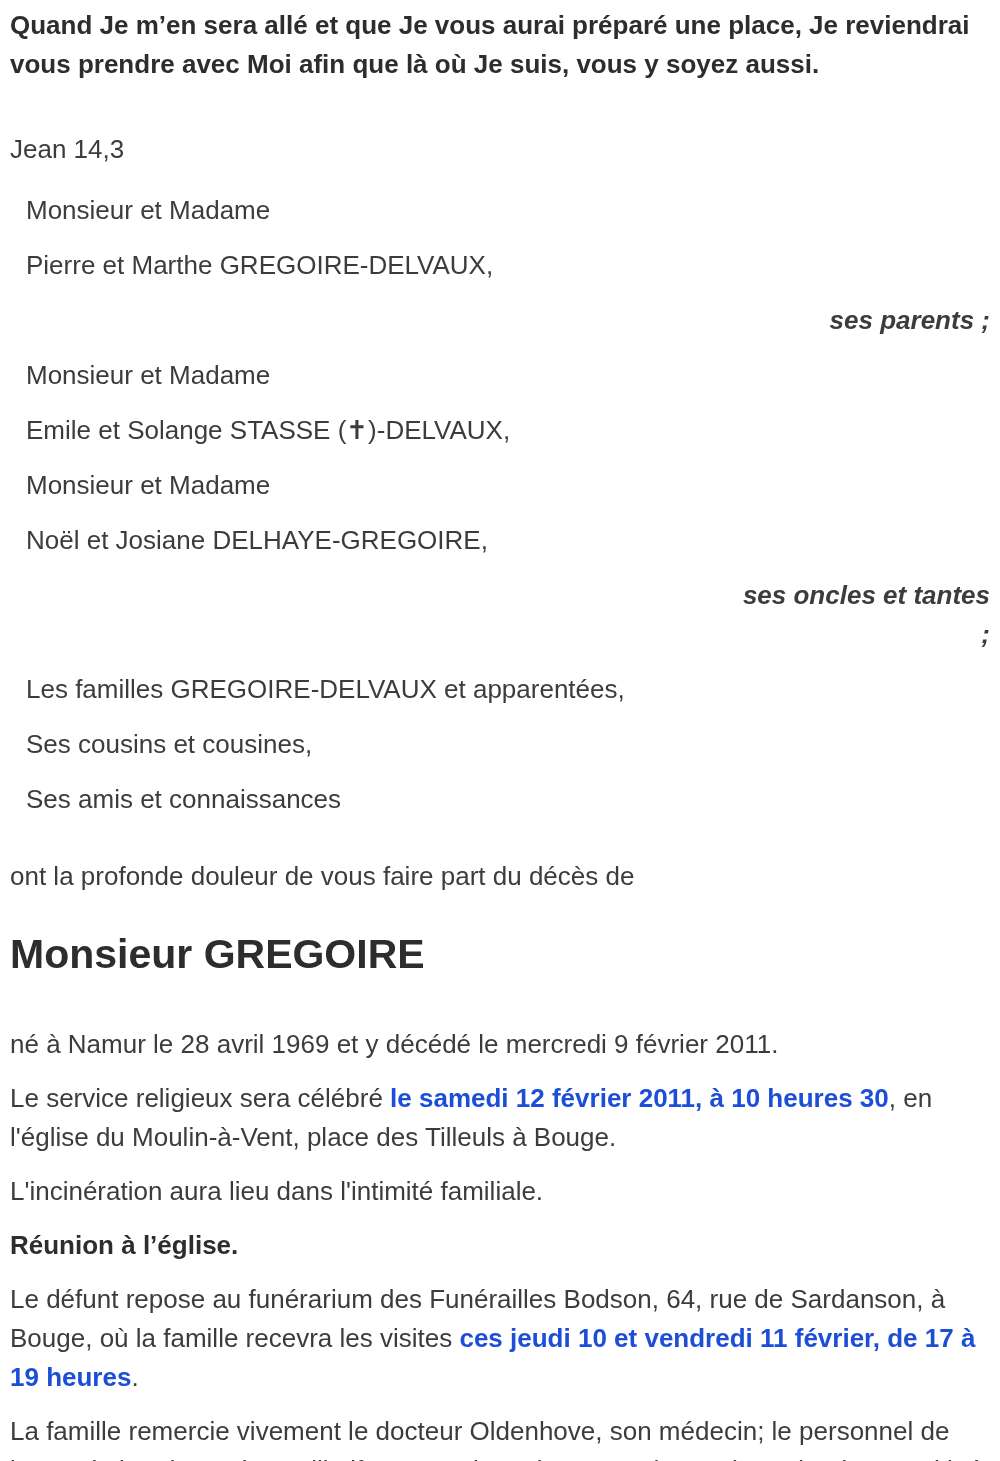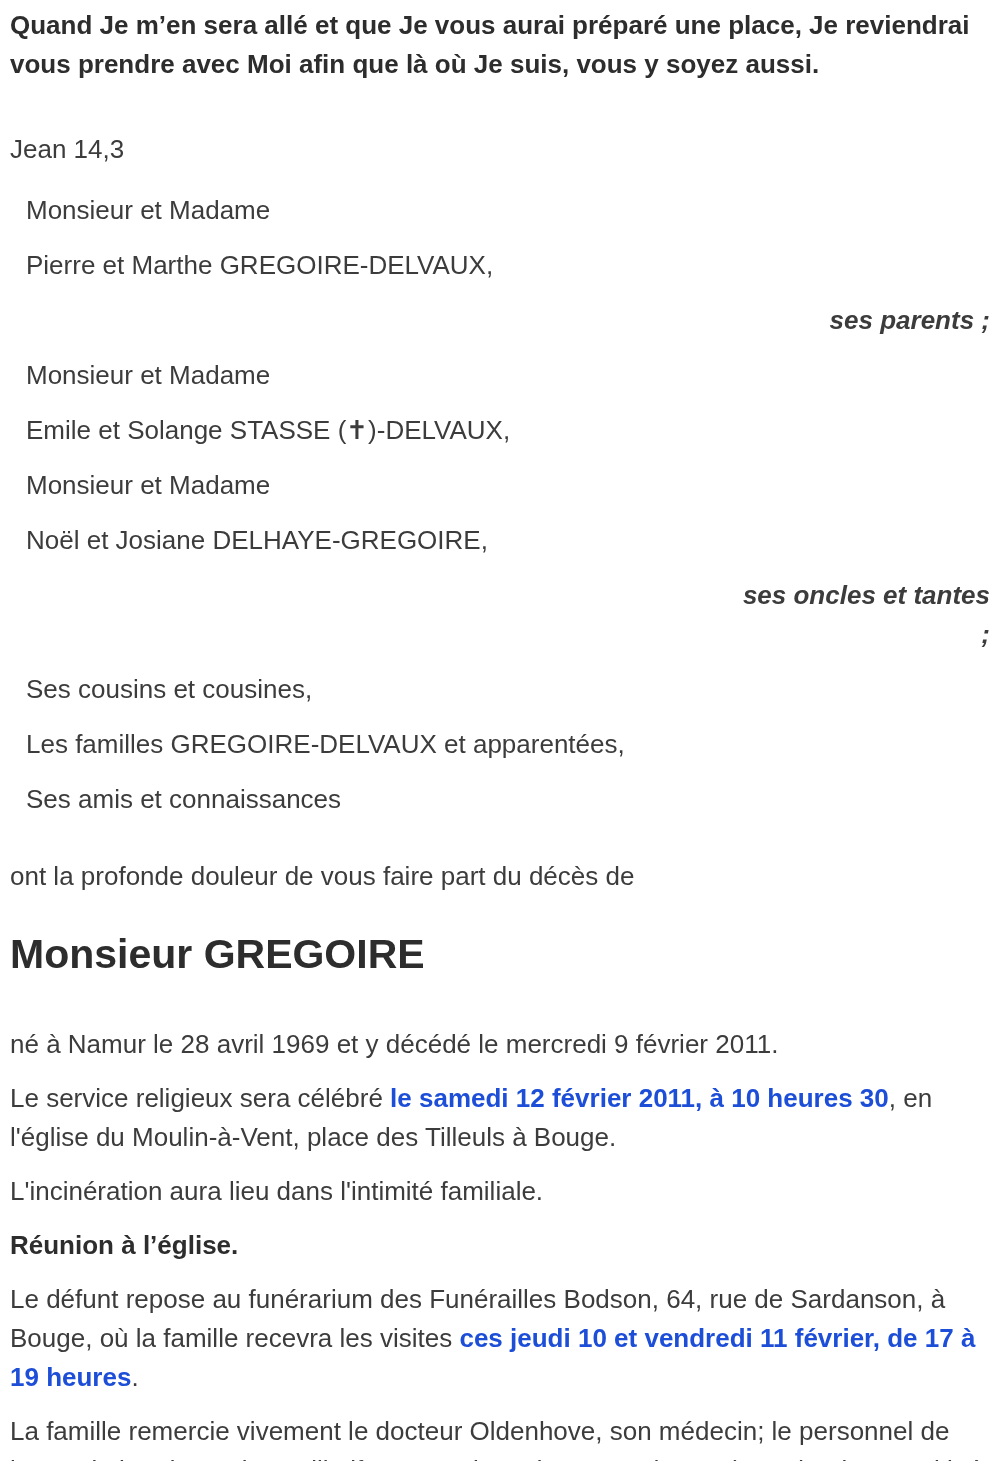--- a/index.html
+++ b/index.html
@@ -75,22 +75,22 @@
     <p class="line">Pierre et Marthe GREGOIRE-DELVAUX,</p>
     <p class="attr">ses parents ;</p>
 
     <p class="line">Monsieur et Madame</p>
     <p class="line">Emile et Solange STASSE (✝)-DELVAUX,</p>
     <p class="line">Monsieur et Madame</p>
     <p class="line">Noël et Josiane DELHAYE-GREGOIRE,</p>
     <p class="attr">ses oncles et tantes</p>
     <p class="attr">;</p>
 
+    <p class="line">Les familles GREGOIRE-DELVAUX et apparentées,</p>
     <p class="line">Ses cousins et cousines,</p>
-    <p class="line">Les familles GREGOIRE-DELVAUX et apparentées,</p>
     <p class="line">Ses amis et connaissances</p>
   </section>
 
   <p class="announce">ont la profonde douleur de vous faire part du décès de</p>
 
   <h1 class="deceased">Monsieur GREGOIRE</h1>
 
   <p class="para">né à Namur le 28 avril 1969 et y décédé le mercredi 9 février 2011.</p>
 
   <p class="para"><span>Le service religieux sera célébré </span><span class="b">le samedi 12 février 2011, à 10 heures 30</span><span>, en l'église du Moulin-à-Vent, place des Tilleuls à Bouge.</span></p>

